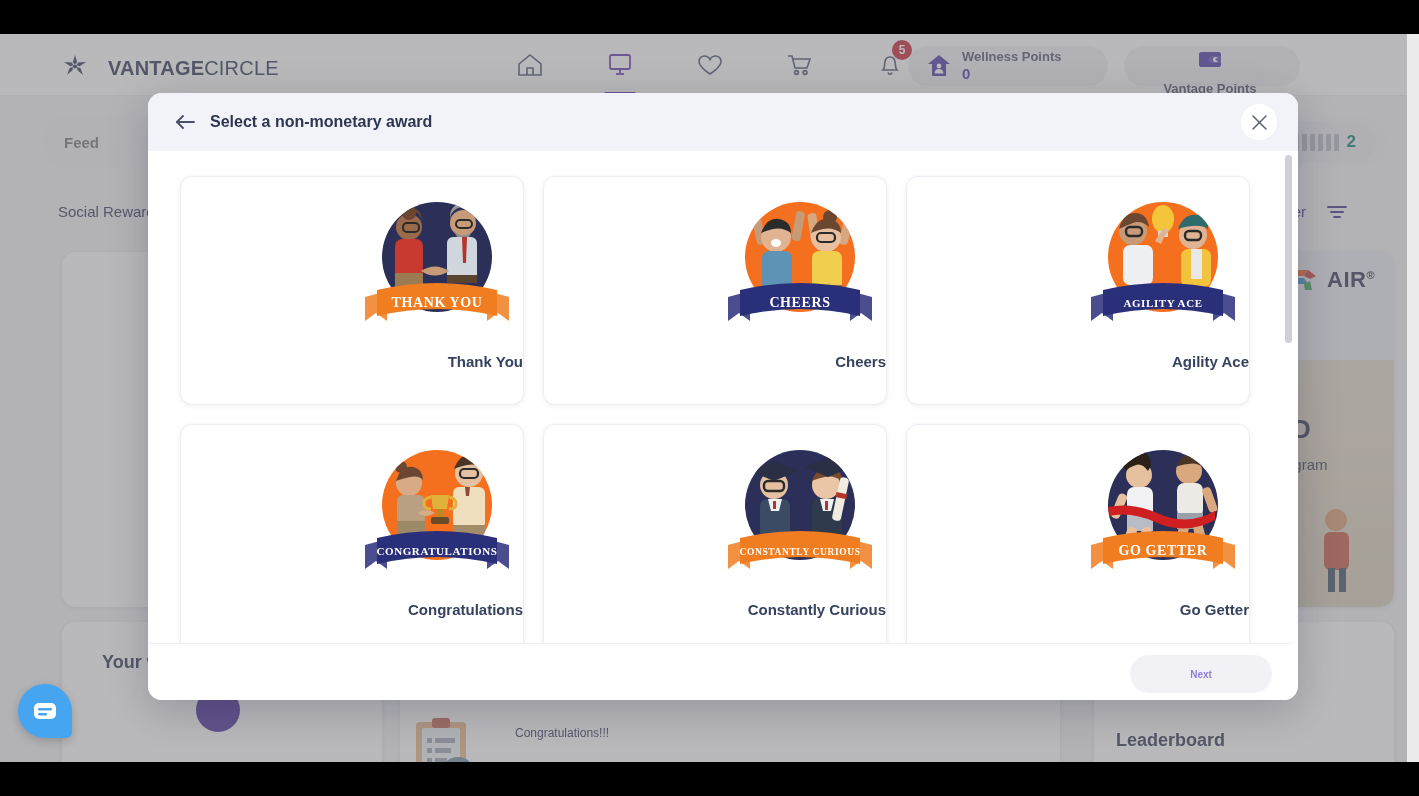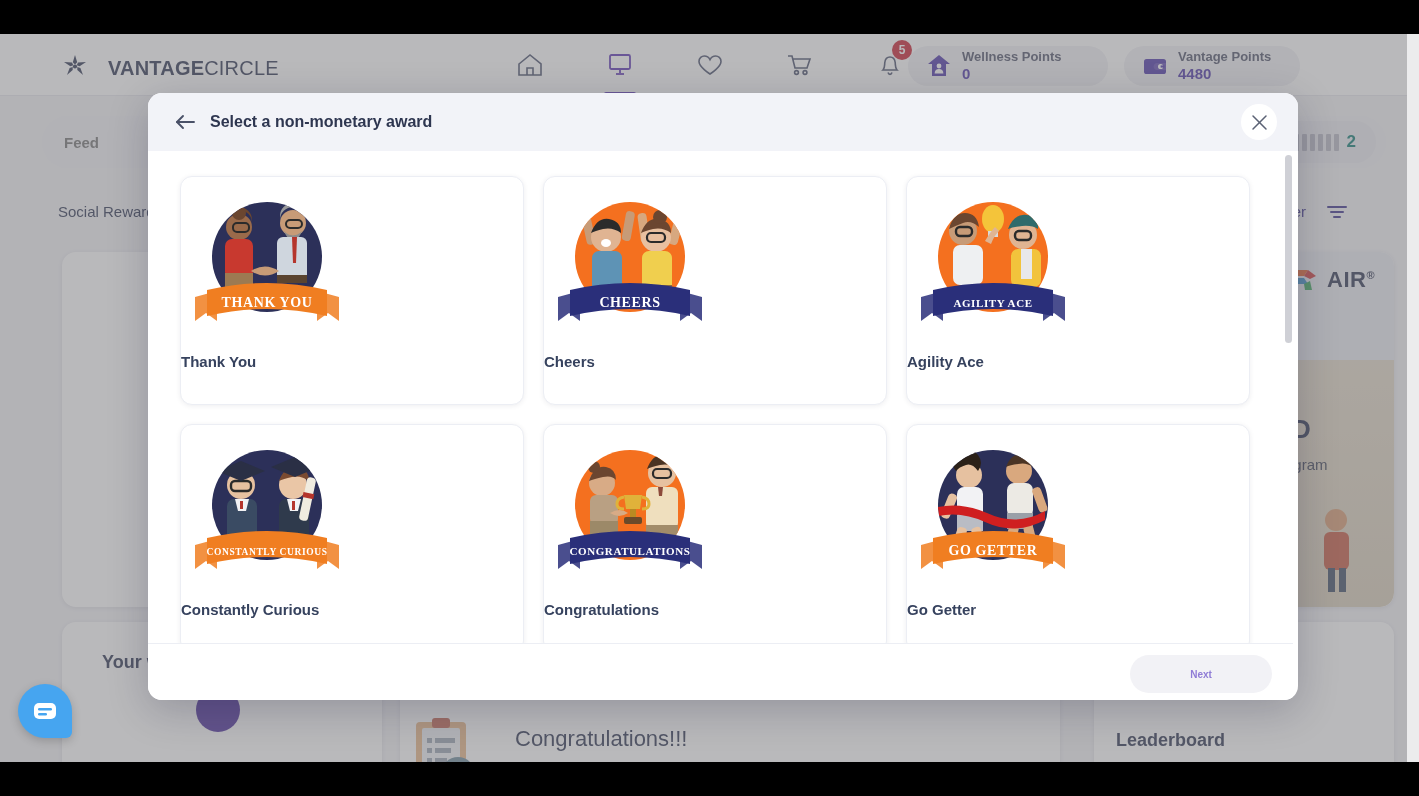--- a/index.html
+++ b/index.html
@@ -50,21 +50,21 @@
     border-radius: 10px; background: #c81f2e; color: #fff;
     font-size: 12px; font-weight: 700; line-height: 20px; text-align: center;
   }
 
   .pts {
     position: absolute; top: 12px; height: 40px;
     background: #f0f0f4; border-radius: 20px;
     display: flex; align-items: center; gap: 10px; padding: 0 22px 0 18px;
   }
   .pts.wellness { left: 908px; width: 200px; }
-  .pts.vantage  { left: 1124px; width: 176px; }
+  .pts.vantage  { left: 1124px; width: 176px; flex-direction: column; }
   .pts-ico { width: 26px; height: 26px; flex: 0 0 26px; }
   .pts-txt { line-height: 1.15; }
   .pts-lbl { font-size: 13px; font-weight: 700; color: #4d5168; }
   .pts-val { font-size: 15px; font-weight: 700; color: #4a32a8; }
 
   
   .tabbar {
     position: absolute; left: 42px; top: 82px; width: 1344px; height: 52px;
     background: #f0f0f4; border-radius: 26px; display: flex; align-items: center;
   }
@@ -98,21 +98,21 @@
   .c-stats .top { position: absolute; left: 50%; top: 40px; transform: translateX(-50%);
     font-size: 20px; font-weight: 700; color: #2b3350; white-space: nowrap; }
 
   .c-wish { left: 62px; top: 588px; width: 320px; height: 180px; }
   .c-wish .t { position: absolute; left: 40px; top: 30px; font-size: 18px; font-weight: 700; color: #2b3350; white-space: nowrap; }
   .c-wish .av { position: absolute; left: 134px; top: 66px; width: 44px; height: 44px; border-radius: 50%; background: #4a2a9c; }
 
   
   .c-feed { left: 400px; top: 640px; width: 660px; height: 200px; }
   .c-feed .clip { position: absolute; left: 10px; top: 42px; width: 72px; height: 80px; }
-  .c-feed .msg { position: absolute; left: 115px; top: 52px; font-size: 22px; font-weight: 400; color: #2b3350; white-space: nowrap; }
+  .c-feed .msg { position: absolute; left: 115px; top: 52px; font-size: 12px; font-weight: 400; color: #2b3350; white-space: nowrap; }
 
   
   .c-air { left: 1094px; top: 218px; width: 300px; height: 355px; overflow: hidden; }
   .c-air .sky { position: absolute; left: 0; top: 0; width: 300px; height: 132px; background: #e9eaf0; }
   .c-air .ground { position: absolute; left: 0; top: 108px; width: 300px; height: 247px;
     background: linear-gradient(180deg,#e2d8c6 0%,#d8cdb8 100%); border-radius: 0 0 14px 14px; }
   .c-air .airlogo { position: absolute; left: 200px; top: 14px; display: flex; align-items: center; gap: 5px; }
   .c-air .airtxt { font-size: 22px; font-weight: 700; color: #2b3350; letter-spacing: .5px; }
   .c-air .d1 { position: absolute; left: 198px; top: 162px; font-size: 26px; font-weight: 700; color: #2b3350; }
   .c-air .d2 { position: absolute; left: 186px; top: 204px; font-size: 15px; color: #3c4256; }
@@ -159,21 +159,21 @@
     overflow: hidden; background: #ffffff;
   }
   .grid {
     position: absolute; left: 32px; top: 25px; width: 1072px;
     display: grid; grid-template-columns: repeat(3, 344px); gap: 19px 19px;
   }
   .award {
     height: 229px; background: #ffffff; border-radius: 12px;
     border: 1px solid #eceef4;
     box-shadow: 0 1px 5px rgba(40,40,70,.08);
-    display: flex; flex-direction: column; align-items: flex-start; cursor: pointer;
+    display: flex; flex-direction: column; align-items: flex-end; cursor: pointer;
   }
   .award-art { width: 172px; height: 158px; margin-top: 12px; position: relative; }
   .award-lbl { font-size: 15px; font-weight: 700; color: #36425e; margin-top: 6px; }
 
   
   .m-scroll-track {
     position: absolute; right: 6px; top: 62px; width: 7px; height: 484px;
     background: transparent;
   }
   .m-scroll-thumb {
@@ -506,55 +506,20 @@
                   <path d="M14 108 l22 -6 l0 30 l-11 -8 l-11 8z" fill="#2a2f7a" opacity=".85"></path>
                   <path d="M158 108 l-22 -6 l0 30 l11 -8 l11 8z" fill="#2a2f7a" opacity=".85"></path>
                   <path d="M26 101 q60 -14 120 0 l0 26 q-60 -14 -120 0z" fill="#2a2f7a"></path>
                   <text x="86" y="118" text-anchor="middle" font-family="Liberation Serif, serif" font-weight="700" font-size="11" fill="#ffffff" letter-spacing="0.6">AGILITY ACE</text>
                 </svg></div>
               <div class="award-lbl">Agility Ace</div>
             </div>
             <div class="award">
               <div class="award-art"><svg viewBox="0 0 172 158" width="172" height="158">
                   <circle cx="86" cy="68" r="59" fill="#ffffff"></circle>
-                  <circle cx="86" cy="68" r="55" fill="#2c3059"></circle>
-                  <g clip-path="url(#c4)">
-                    <g>
-                      <circle cx="60" cy="48" r="14" fill="#e6c1a0"></circle>
-                      <rect x="50" y="44" width="20" height="10" rx="4" fill="none" stroke="#2b2b2b" stroke-width="2.4"></rect>
-                      <path d="M36 34 l24 -10 l24 10 l-24 10z" fill="#2a2f45"></path>
-                      <rect x="56" y="34" width="8" height="8" fill="#2a2f45"></rect>
-                      <rect x="46" y="62" width="30" height="44" rx="7" fill="#3a4b63"></rect>
-                      <path d="M54 62 h14 l-3 12 h-8z" fill="#f2f2f4"></path>
-                      <path d="M59 64 l3 0 l0 8 l-3 0z" fill="#b5352c"></path>
-                    </g>
-                    <g>
-                      <circle cx="112" cy="48" r="14" fill="#eac6a6"></circle>
-                      <path d="M98 44 q6 -16 18 -14 q12 2 12 14 q-8 -6 -17 -4 q-9 2 -13 4z" fill="#7a4a30"></path>
-                      <path d="M90 30 l24 -10 l24 10 l-24 10z" fill="#2a2f45"></path>
-                      <rect x="98" y="62" width="30" height="44" rx="7" fill="#2f3a4c"></rect>
-                      <path d="M106 62 h14 l-3 12 h-8z" fill="#f2f2f4"></path>
-                      <path d="M111 64 l3 0 l0 9 l-3 0z" fill="#b5352c"></path>
-                      <rect x="122" y="40" width="9" height="44" rx="4" fill="#f0ece0" transform="rotate(12 126 62)"></rect>
-                      <rect x="122" y="56" width="11" height="5" fill="#b5352c" transform="rotate(12 127 58)"></rect>
-                    </g>
-                  </g>
-                  <clipPath id="c4">
-                    <circle cx="86" cy="68" r="55"></circle>
-                  </clipPath>
-                  <path d="M14 108 l22 -6 l0 30 l-11 -8 l-11 8z" fill="#f07e21" opacity=".85"></path>
-                  <path d="M158 108 l-22 -6 l0 30 l11 -8 l11 8z" fill="#f07e21" opacity=".85"></path>
-                  <path d="M26 101 q60 -14 120 0 l0 26 q-60 -14 -120 0z" fill="#f07e21"></path>
-                  <text x="86" y="118" text-anchor="middle" font-family="Liberation Serif, serif" font-weight="700" font-size="9.5" fill="#ffffff" letter-spacing="0.6">CONSTANTLY CURIOUS</text>
-                </svg></div>
-              <div class="award-lbl">Constantly Curious</div>
-            </div>
-            <div class="award">
-              <div class="award-art"><svg viewBox="0 0 172 158" width="172" height="158">
-                  <circle cx="86" cy="68" r="59" fill="#ffffff"></circle>
                   <circle cx="86" cy="68" r="55" fill="#f4701f"></circle>
                   <g clip-path="url(#c3)">
                     <g>
                       <circle cx="58" cy="46" r="13" fill="#d8ab86"></circle>
                       <path d="M45 44 q5 -16 17 -14 q10 2 10 13 q-4 -5 -13 -3 q-9 2 -14 4z" fill="#6b4630"></path>
                       <circle cx="50" cy="30" r="6" fill="#6b4630"></circle>
                       <rect x="46" y="58" width="28" height="30" rx="6" fill="#b9a083"></rect>
                       <rect x="46" y="84" width="28" height="24" fill="#9c8968"></rect>
                     </g>
                     <g>
@@ -581,20 +546,55 @@
                   <path d="M158 108 l-22 -6 l0 30 l11 -8 l11 8z" fill="#2a2f7a" opacity=".85"></path>
                   <path d="M26 101 q60 -14 120 0 l0 26 q-60 -14 -120 0z" fill="#2a2f7a"></path>
                   <text x="86" y="118" text-anchor="middle" font-family="Liberation Serif, serif" font-weight="700" font-size="11" fill="#ffffff" letter-spacing="0.6">CONGRATULATIONS</text>
                 </svg></div>
               <div class="award-lbl">Congratulations</div>
             </div>
             <div class="award">
               <div class="award-art"><svg viewBox="0 0 172 158" width="172" height="158">
                   <circle cx="86" cy="68" r="59" fill="#ffffff"></circle>
                   <circle cx="86" cy="68" r="55" fill="#2c3059"></circle>
+                  <g clip-path="url(#c4)">
+                    <g>
+                      <circle cx="60" cy="48" r="14" fill="#e6c1a0"></circle>
+                      <rect x="50" y="44" width="20" height="10" rx="4" fill="none" stroke="#2b2b2b" stroke-width="2.4"></rect>
+                      <path d="M36 34 l24 -10 l24 10 l-24 10z" fill="#2a2f45"></path>
+                      <rect x="56" y="34" width="8" height="8" fill="#2a2f45"></rect>
+                      <rect x="46" y="62" width="30" height="44" rx="7" fill="#3a4b63"></rect>
+                      <path d="M54 62 h14 l-3 12 h-8z" fill="#f2f2f4"></path>
+                      <path d="M59 64 l3 0 l0 8 l-3 0z" fill="#b5352c"></path>
+                    </g>
+                    <g>
+                      <circle cx="112" cy="48" r="14" fill="#eac6a6"></circle>
+                      <path d="M98 44 q6 -16 18 -14 q12 2 12 14 q-8 -6 -17 -4 q-9 2 -13 4z" fill="#7a4a30"></path>
+                      <path d="M90 30 l24 -10 l24 10 l-24 10z" fill="#2a2f45"></path>
+                      <rect x="98" y="62" width="30" height="44" rx="7" fill="#2f3a4c"></rect>
+                      <path d="M106 62 h14 l-3 12 h-8z" fill="#f2f2f4"></path>
+                      <path d="M111 64 l3 0 l0 9 l-3 0z" fill="#b5352c"></path>
+                      <rect x="122" y="40" width="9" height="44" rx="4" fill="#f0ece0" transform="rotate(12 126 62)"></rect>
+                      <rect x="122" y="56" width="11" height="5" fill="#b5352c" transform="rotate(12 127 58)"></rect>
+                    </g>
+                  </g>
+                  <clipPath id="c4">
+                    <circle cx="86" cy="68" r="55"></circle>
+                  </clipPath>
+                  <path d="M14 108 l22 -6 l0 30 l-11 -8 l-11 8z" fill="#f07e21" opacity=".85"></path>
+                  <path d="M158 108 l-22 -6 l0 30 l11 -8 l11 8z" fill="#f07e21" opacity=".85"></path>
+                  <path d="M26 101 q60 -14 120 0 l0 26 q-60 -14 -120 0z" fill="#f07e21"></path>
+                  <text x="86" y="118" text-anchor="middle" font-family="Liberation Serif, serif" font-weight="700" font-size="9.5" fill="#ffffff" letter-spacing="0.6">CONSTANTLY CURIOUS</text>
+                </svg></div>
+              <div class="award-lbl">Constantly Curious</div>
+            </div>
+            <div class="award">
+              <div class="award-art"><svg viewBox="0 0 172 158" width="172" height="158">
+                  <circle cx="86" cy="68" r="59" fill="#ffffff"></circle>
+                  <circle cx="86" cy="68" r="55" fill="#2c3059"></circle>
                   <g clip-path="url(#c5)">
                     <g>
                       <circle cx="62" cy="38" r="13" fill="#e6c1a0"></circle>
                       <path d="M49 34 q-10 -14 2 -20 q12 -6 20 4 q6 8 0 16 q-6 -8 -12 -6 q-7 2 -10 6z" fill="#2b2118"></path>
                       <rect x="50" y="50" width="26" height="32" rx="7" fill="#f2f2f4"></rect>
                       <rect x="50" y="78" width="26" height="16" fill="#b9bcc4"></rect>
                       <rect x="38" y="56" width="9" height="26" rx="4" fill="#e6c1a0" transform="rotate(22 42 68)"></rect>
                       <rect x="48" y="90" width="10" height="22" rx="4" fill="#e6c1a0" transform="rotate(18 53 100)"></rect>
                       <rect x="66" y="90" width="10" height="20" rx="4" fill="#e6c1a0" transform="rotate(-16 71 100)"></rect>
                     </g>

